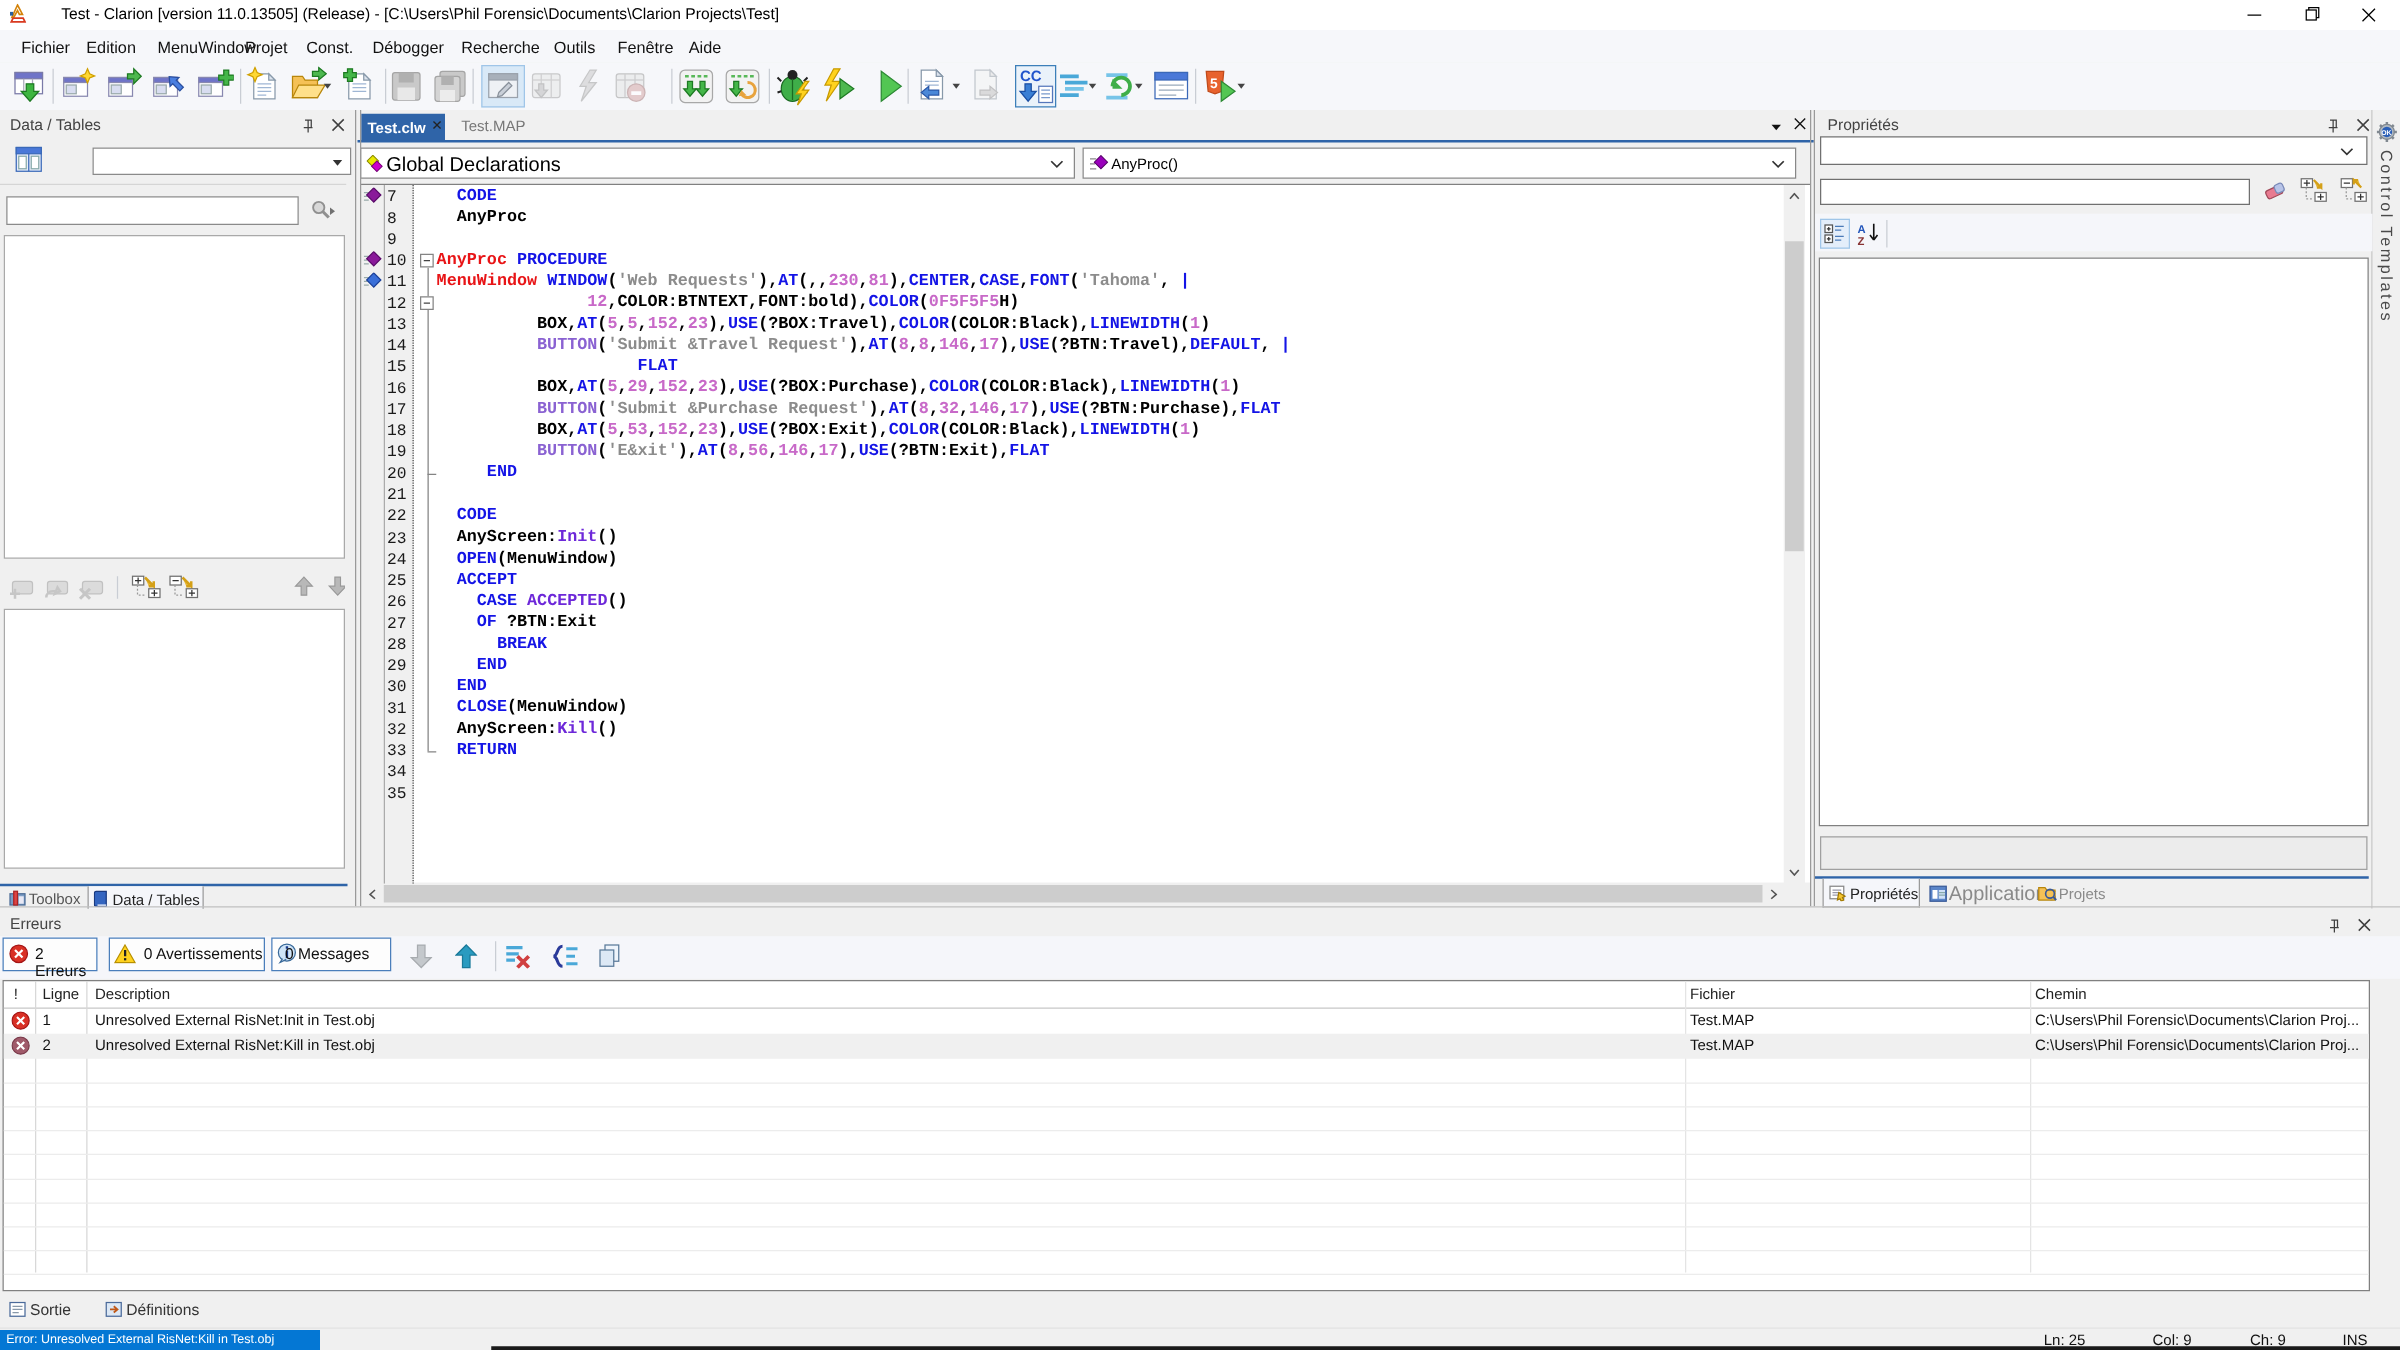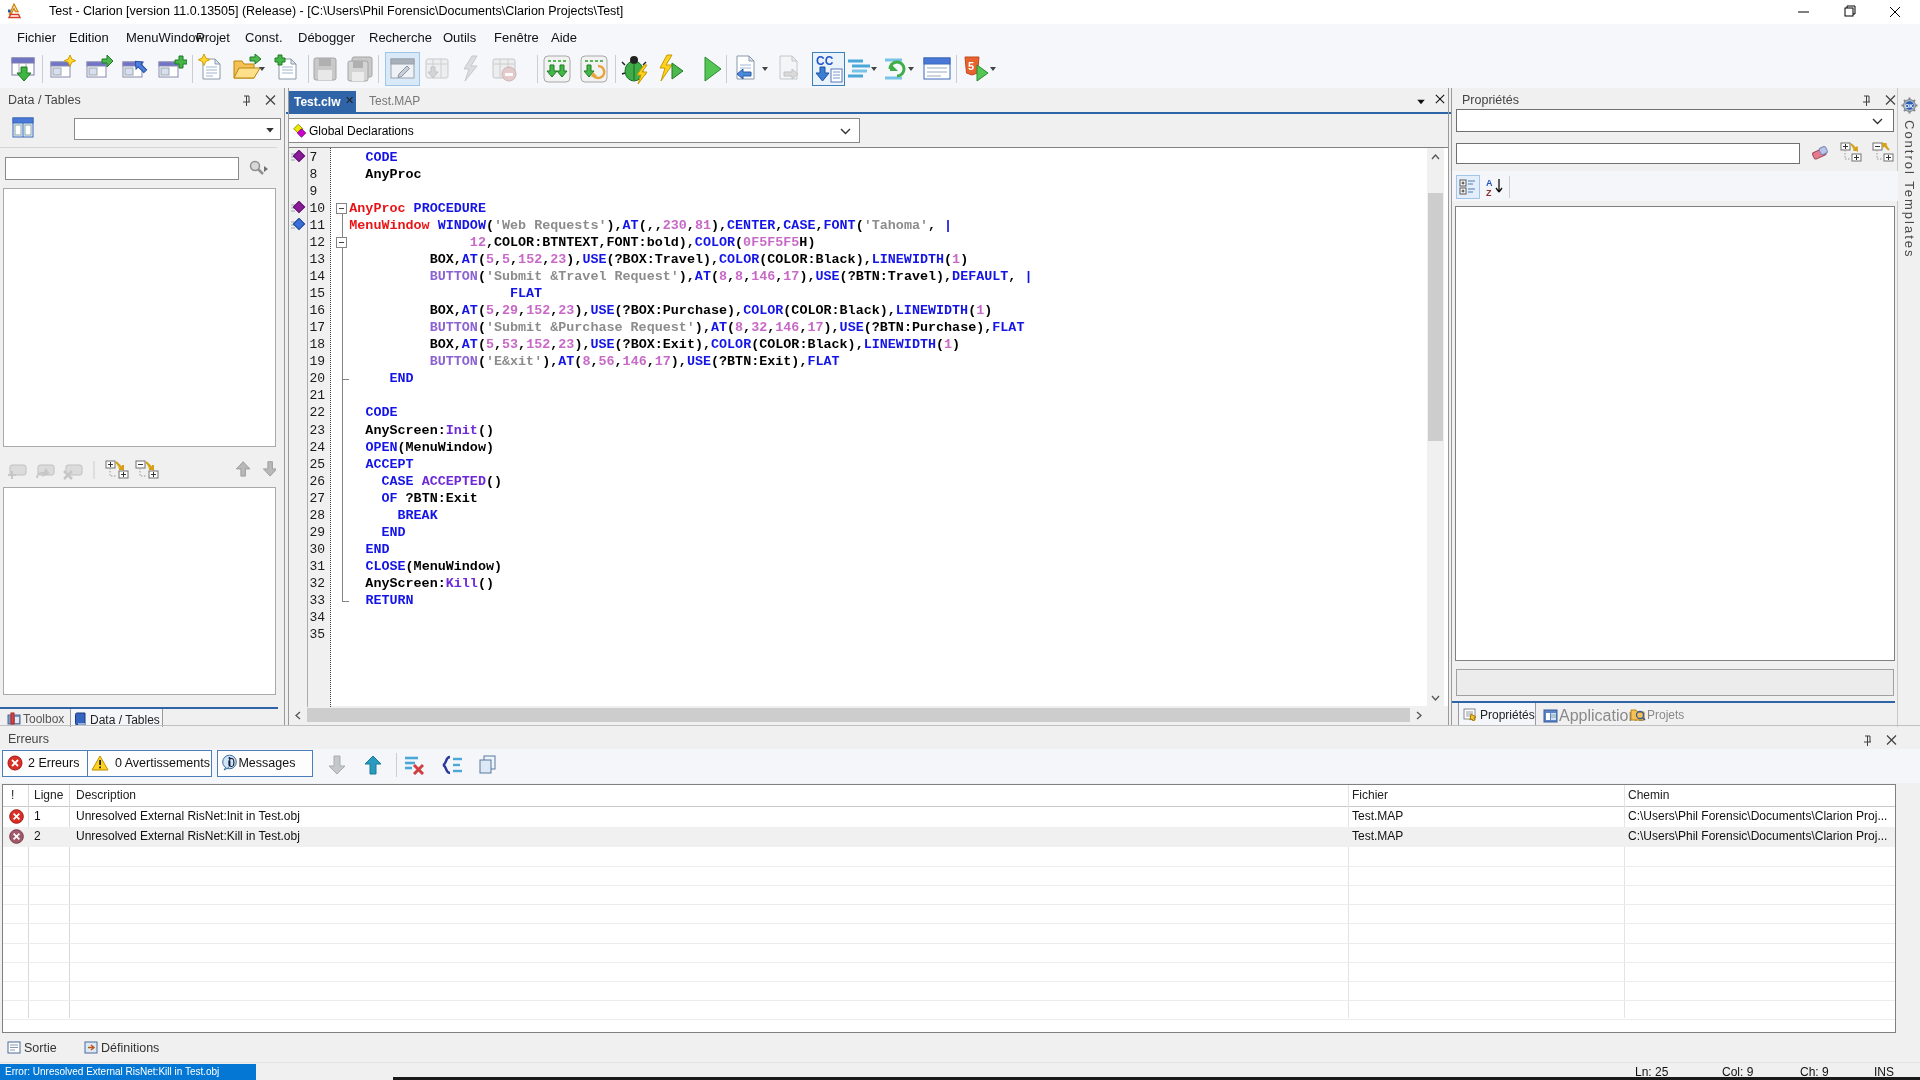--- a/index.html
+++ b/index.html
@@ -436,21 +436,35 @@
   <svg class="abs" style="left:1149px;top:6px" width="10" height="10" viewBox="0 0 12 12">
       <path d="M1 1 L11 11 M11 1 L1 11" stroke="#111" stroke-width="1.3"></path>
     </svg>
   <div class="abs" style="left:0;top:24px;width:1165px;height:2px;background:#2f64a8"></div>
 
   <div class="abs" style="left:2px;top:30px;width:572px;height:25px;background:#fff;border:1px solid #888">
     <svg class="abs" style="left:4px;top:5px" width="14" height="14" viewBox="0 0 14 14">
       <rect x="2" y="1.5" width="6.5" height="6.5" transform="rotate(45 5.2 4.8)" fill="#e8e800" stroke="#888800" stroke-width="0.8"></rect>
       <rect x="5.5" y="6" width="6" height="6" transform="rotate(45 8.5 9)" fill="#cc00cc" stroke="#770077" stroke-width="0.8"></rect>
     </svg>
-    <span class="abs" style="left:20px;top:5px;font-size:12px;color:#000">Global Declarations</span>
+    <span class="abs" style="left:20px;top:5px;font-size:16px;color:#000">Global Declarations</span>
+    <svg class="abs" style="right:8px;top:9px" width="11" height="7" viewBox="0 0 11 7">
+        <path d="M1 1 L5.5 5.5 L10 1" fill="none" stroke="#333" stroke-width="1.4"></path>
+      </svg>
+  </div>
+  <div class="abs" style="left:580px;top:30px;width:571px;height:25px;background:#fff;border:1px solid #888">
+    <svg class="abs" style="left:4px;top:5px" width="16" height="14" viewBox="0 0 16 14">
+      <g stroke="#888">
+          <line x1="1" y1="3" x2="6" y2="3"></line>
+          <line x1="1" y1="7" x2="5" y2="7"></line>
+          <line x1="1" y1="11" x2="6" y2="11"></line>
+        </g>
+      <rect x="6" y="2" width="7.5" height="7.5" transform="rotate(45 9.75 5.75)" fill="#9900bb" stroke="#550066" stroke-width="0.8"></rect>
+    </svg>
+    <span class="abs" style="left:22px;top:5px;font-size:12px;color:#000">AnyProc()</span>
     <svg class="abs" style="right:8px;top:9px" width="11" height="7" viewBox="0 0 11 7">
         <path d="M1 1 L5.5 5.5 L10 1" fill="none" stroke="#333" stroke-width="1.4"></path>
       </svg>
   </div>
 
   <div class="abs" id="viewport" style="left:2px;top:59px;width:1160px;height:559px;background:#fff;border-top:1px solid #808080">
     <div class="abs" style="left:0;top:0;width:43px;height:559px;background:#f0f0f0;border-right:1px dotted #444"></div>
     <div class="abs" style="left:19px;top:0;width:1px;height:559px;background:#ababab"></div>
     <pre class="abs" id="gutternums">7
 8
@@ -677,21 +691,21 @@
   <svg class="abs" style="left:1861px;top:7px" width="36" height="13" viewBox="0 0 36 13">
     <g stroke="#404040">
         <line x1="6.5" y1="2" x2="6.5" y2="8"></line>
         <line x1="3" y1="8" x2="10" y2="8"></line>
         <line x1="6.5" y1="8" x2="6.5" y2="12"></line>
         <path d="M4 2 h5 v6" fill="none"></path>
       </g>
     <path d="M26 1.5 L35 10.5 M35 1.5 L26 10.5" stroke="#404040" stroke-width="1.2"></path>
   </svg>
   <div class="abs" style="left:0;top:22px;width:1920px;height:34px;background:#f5f6fa"></div>
-  <div class="ebtn" style="left:2px;top:23px;width:96px">
+  <div class="ebtn" style="left:2px;top:23px;width:76px">
     <svg width="16" height="16" viewBox="0 0 16 16" style="margin:4px 0 0 4px">
         <circle cx="8" cy="8" r="7" fill="#d93025" stroke="#a51515"></circle>
         <path d="M5 5 L11 11 M11 5 L5 11" stroke="#fff" stroke-width="1.8"></path>
       </svg>
     <span class="abs" style="left:25px;top:5px">2 Erreurs</span>
   </div>
   <div class="ebtn" style="left:87px;top:23px;width:125px">
     <svg width="18" height="16" viewBox="0 0 18 16" style="margin:4px 0 0 3px">
         <path d="M9 1 L17 15 H1 Z" fill="#ffd21e" stroke="#b89000"></path>
         <rect x="8.2" y="5" width="1.8" height="5" fill="#222"></rect>

